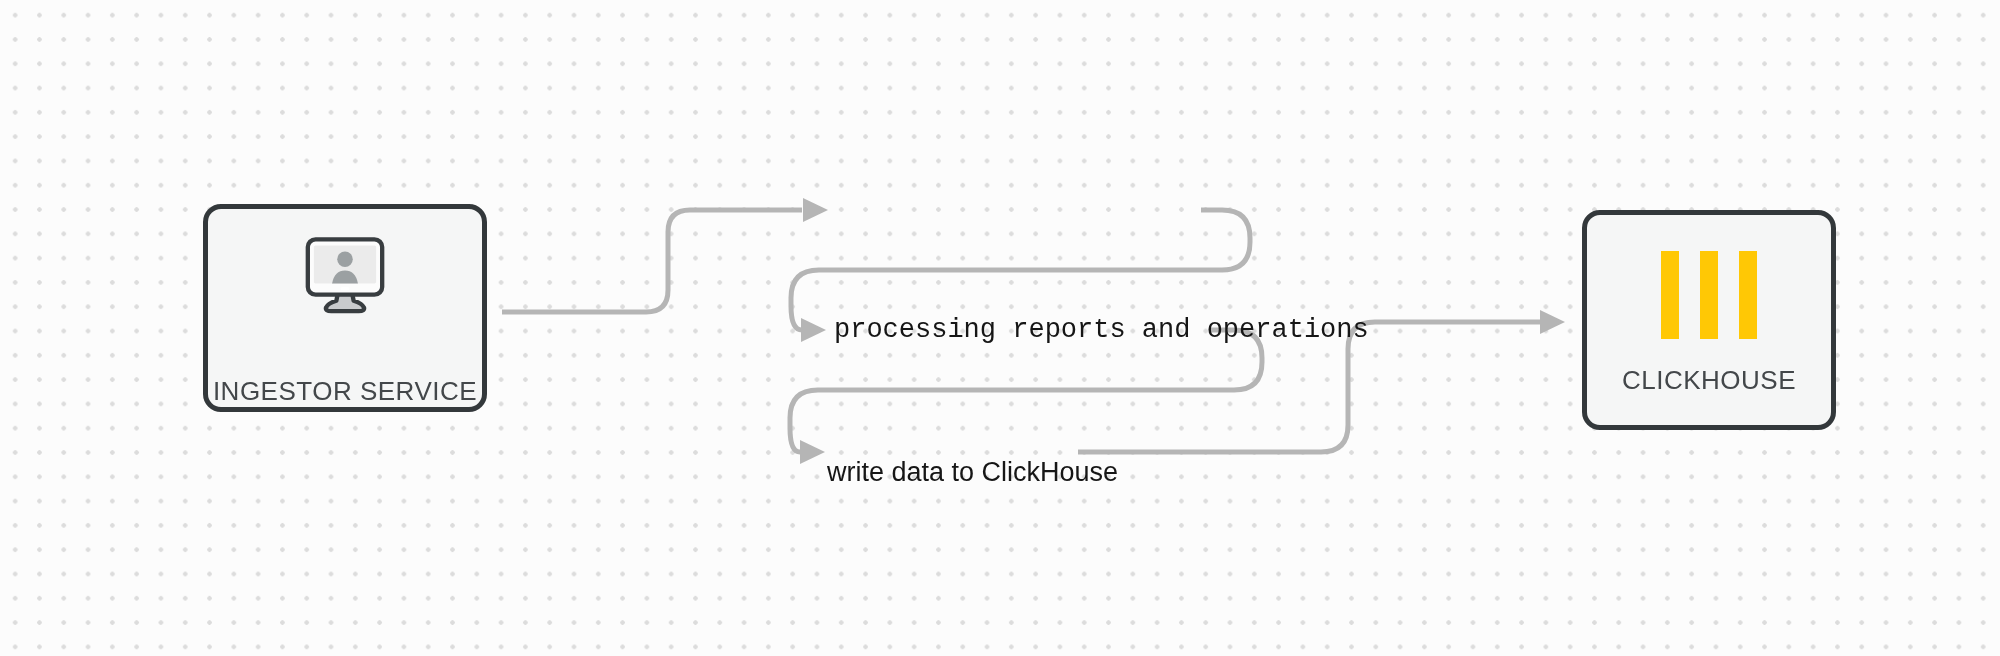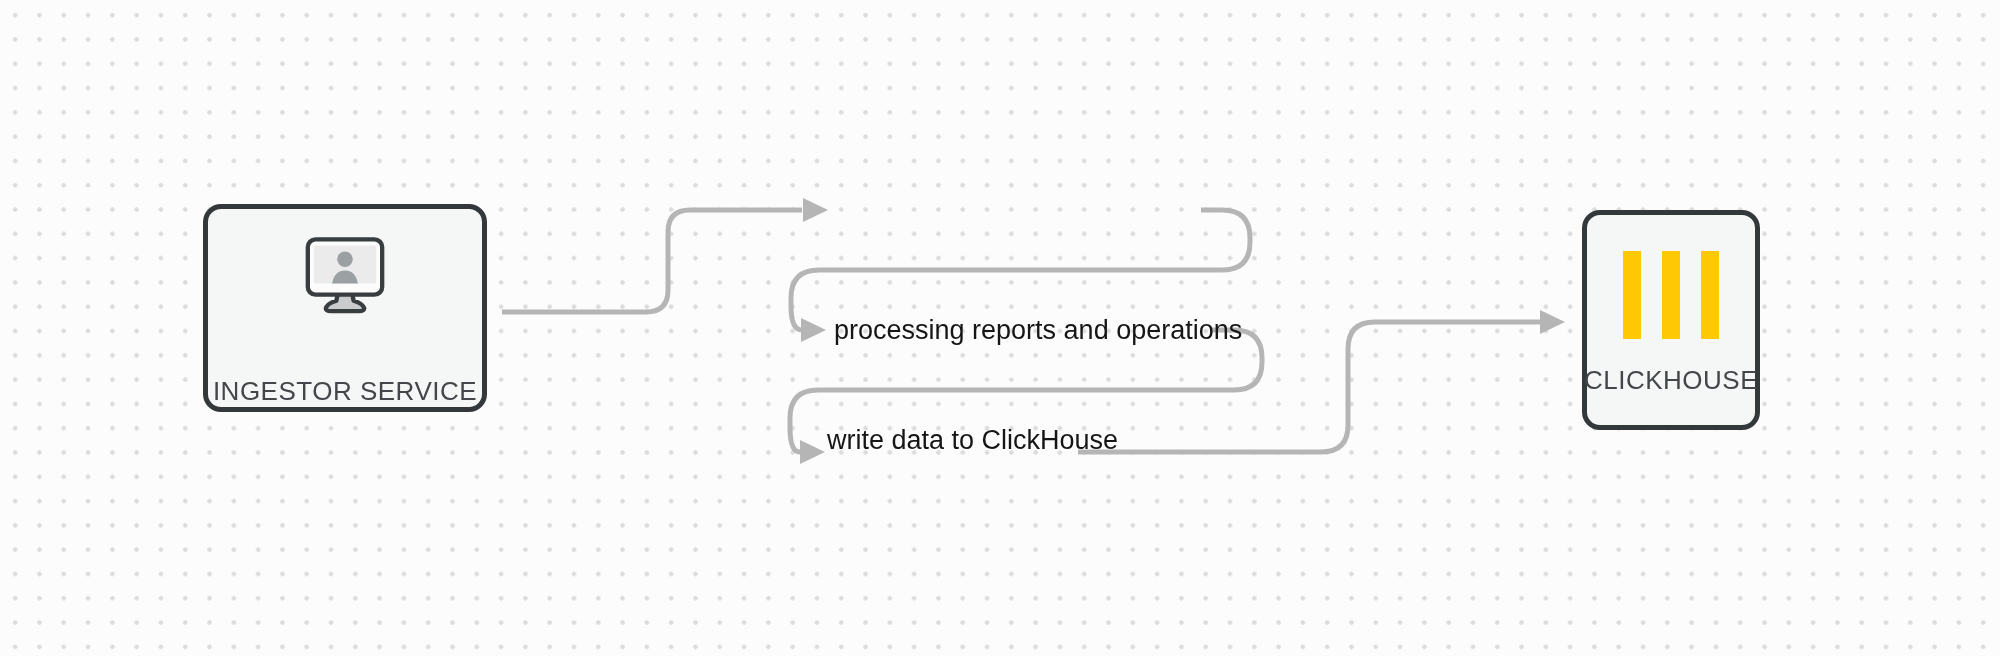--- a/index.html
+++ b/index.html
@@ -17,38 +17,38 @@
   .connectors path{fill:none;stroke:var(--connector,#b5b5b5);stroke-width:5;}
   .connectors polygon{fill:var(--connector,#b5b5b5);}
   .node{
     position:absolute;box-sizing:border-box;
     background:var(--node-fill,#f5f6f6);
     border:5px solid var(--node-border,#33383b);
     border-radius:18px;
     display:flex;flex-direction:column;align-items:center;
   }
   .node-ingestor{left:203px;top:204px;width:284px;height:208px;gap:48px;}
-  .node-clickhouse{left:1582px;top:210px;width:178px;height:220px;}
+  .node-clickhouse{left:1582px;top:210px;width:254px;height:220px;}
   .node-label{
     color:var(--node-label-text,#43474a);
     font-size:26px;letter-spacing:0.5px;white-space:nowrap;
   }
   .node-ingestor .node-label{margin-top:10px;}
   .node-clickhouse .node-label{margin-top:26px;}
   .monitor-icon{margin-top:26px;display:block;}
   .ch-bars{margin-top:36px;display:flex;gap:21px;height:88px;}
   .ch-bar{width:18px;height:88px;background:var(--logo-yellow,#ffc805);}
   .step-label{
     position:absolute;transform:translateY(-50%);
     color:var(--label-text,#161616);
     font-size:27px;white-space:nowrap;
   }
   .step-1{left:839px;top:210px;}
-  .step-2{left:834px;top:330px;}
-  .step-3{left:827px;top:440px;}
+  .step-2{left:834px;top:330px;font-family:Liberation Mono, monospace;}
+  .step-3{left:827px;top:472px;}
 </style>
 </head>
 <body>
 
 <div class="canvas">
 
   <svg class="connectors" width="2000" height="656" viewBox="0 0 2000 656">
 
     <path d="M 502 312 H 646 Q 668 312 668 290 V 232 Q 668 210 690 210 H 802"></path>
     <polygon points="803,198 803,222 828,210"></polygon>

